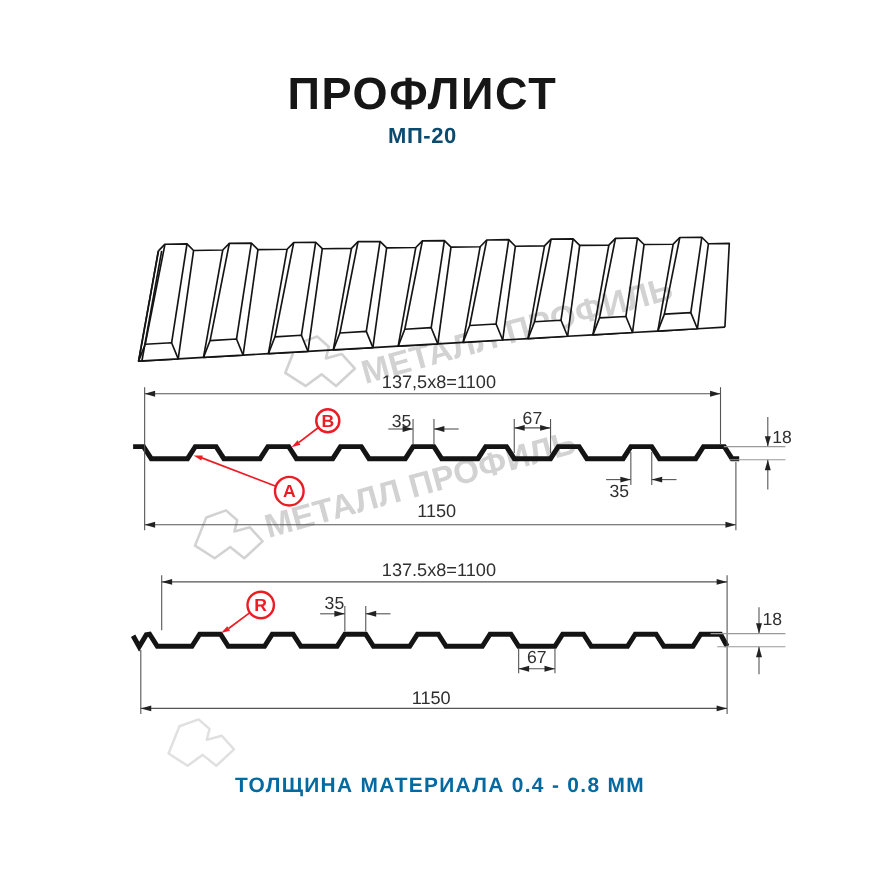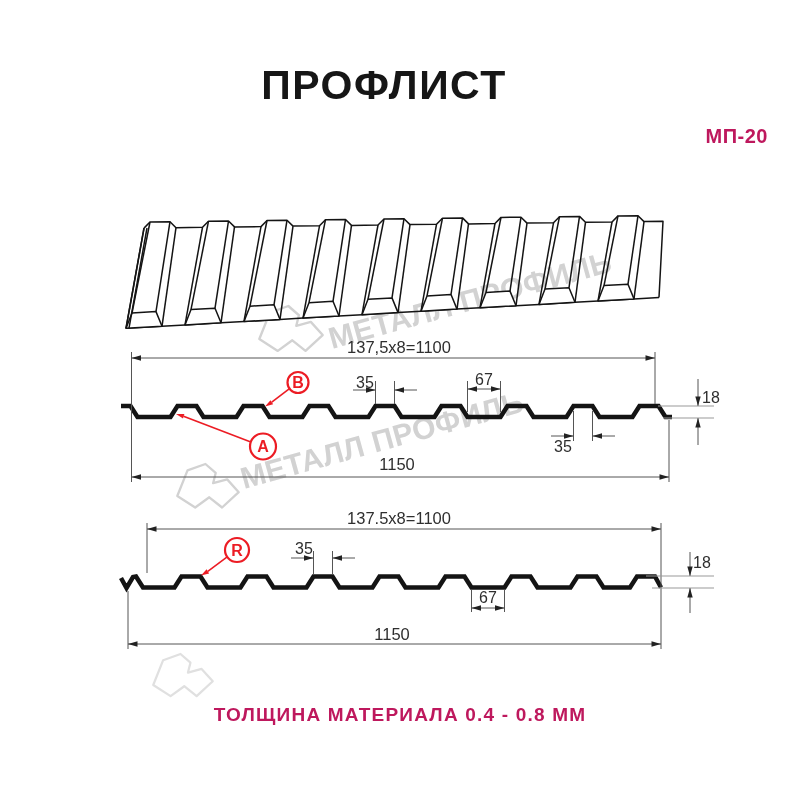--- a/index.html
+++ b/index.html
@@ -1,22 +1,22 @@
 <!DOCTYPE html>
 <html><head>
 <meta charset="utf-8">
 <style>
   html,body{margin:0;padding:0;background:#ffffff;}
   .canvas{position:relative;width:800px;height:800px;background:#ffffff;overflow:hidden;
           font-family:"Liberation Sans", sans-serif;}
   .hdr{position:absolute;left:0;top:64px;width:768px;text-align:center;}
   .title{font-size:41px;font-weight:700;letter-spacing:1.5px;color:#161616;line-height:1.05;}
-  .subtitle{margin-top:18px;font-size:20px;font-weight:600;letter-spacing:0.5px;color:#be185d;text-align:right;}
+  .subtitle{margin-top:6px;font-size:20px;font-weight:600;letter-spacing:0.5px;color:#0c4a6e;}
   .ftr{position:absolute;left:0;top:704px;width:800px;text-align:center;
-       font-size:19px;font-weight:600;letter-spacing:1.2px;color:#be185d;}
+       font-size:19px;font-weight:600;letter-spacing:1.2px;color:#0369a1;}
   svg{position:absolute;left:0;top:0;}
   .dimtxt{font-family:"Liberation Sans",sans-serif;font-size:16px;fill:#2f2f2f;}
   .bigdimtxt{font-family:"Liberation Sans",sans-serif;font-size:16.5px;fill:#2f2f2f;}
   .wmtext{font-family:"Liberation Sans",sans-serif;font-size:30px;font-weight:700;fill:#d2d2d2;}
   .redletter{font-family:"Liberation Sans",sans-serif;font-size:16px;font-weight:700;fill:#ec1c24;}
 </style>
 </head>
 <body>
 
 <div class="canvas">

